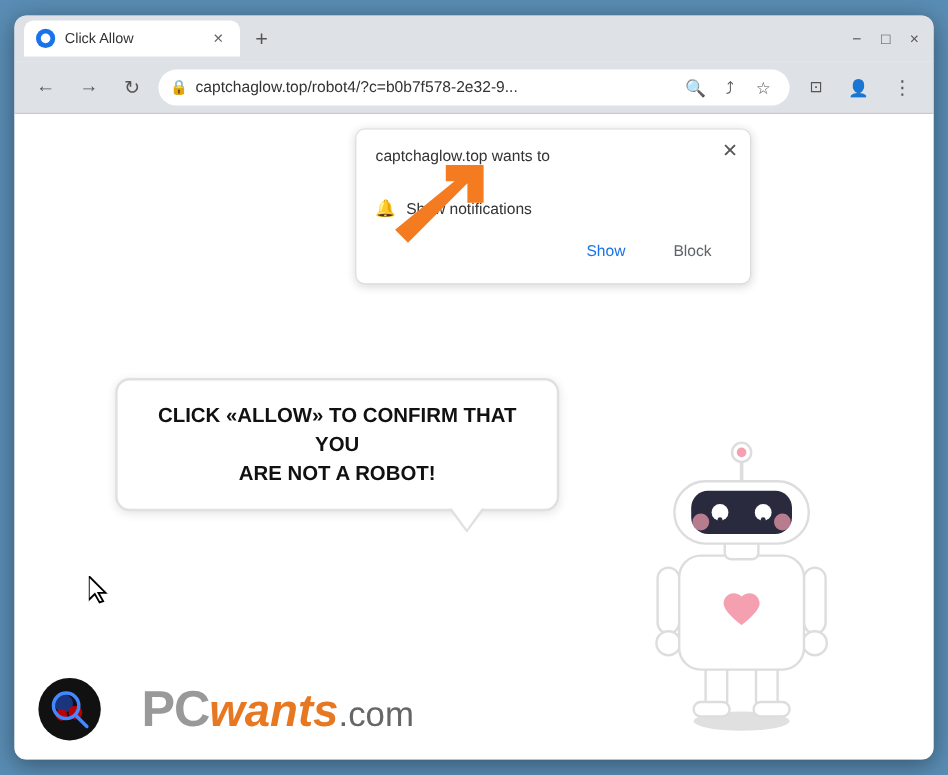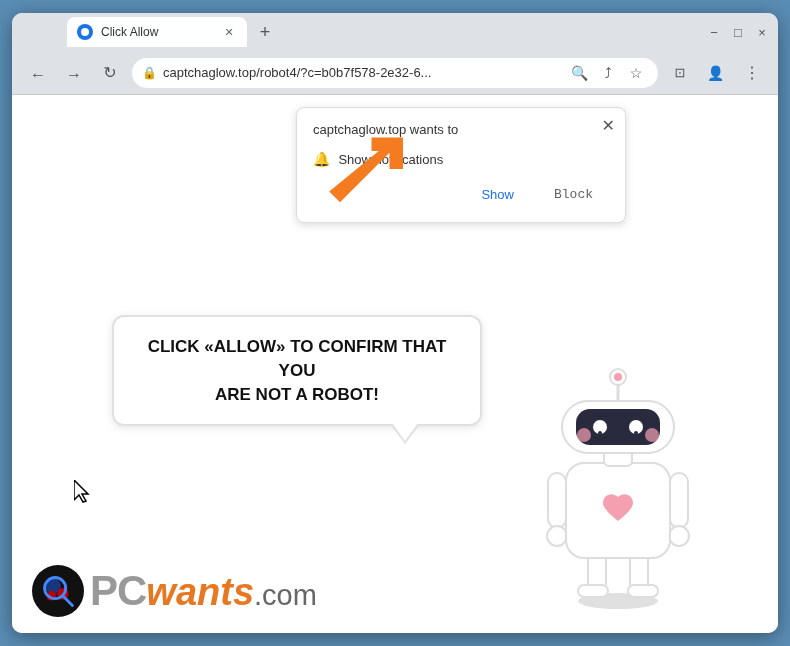--- a/index.html
+++ b/index.html
@@ -45,21 +45,20 @@
       background: #fff;
       height: 30px;
       border-radius: 8px 8px 0 0;
       display: flex;
       align-items: center;
       padding: 0 10px;
       gap: 8px;
       min-width: 180px;
       max-width: 240px;
       position: relative;
-      margin-left: 47px;
     }
 
     .tab-favicon {
       width: 16px;
       height: 16px;
       border-radius: 50%;
       background: #1a73e8;
       display: flex;
       align-items: center;
       justify-content: center;
@@ -228,21 +227,21 @@
       top: 8px;
       right: 10px;
       cursor: pointer;
       color: #555;
       font-size: 16px;
     }
 
     .popup-site {
       font-size: 13px;
       color: #333;
-      margin-bottom: 14px;
+      margin-bottom: 28px;
       font-weight: 500;
     }
 
     .popup-notification-row {
       display: flex;
       align-items: center;
       gap: 8px;
       margin-bottom: 14px;
     }
 
@@ -272,41 +271,40 @@
     }
 
     .btn-allow {
       background: transparent;
       color: #1a73e8;
     }
 
     .btn-block {
       background: transparent;
       color: #5f6368;
-      font-family: Liberation Mono, monospace;
     }
 
     
     .orange-arrow {
       position: absolute;
       top: 38px;
       left: 310px;
       z-index: 20;
     }
 
     .arrow-svg {
       width: 90px;
       height: 90px;
     }
 
     
     .speech-bubble {
       position: absolute;
       top: 220px;
-      left: 100px;
+      left: 84px;
       background: #fff;
       border: 2px solid #e0e0e0;
       border-radius: 12px;
       padding: 18px 22px;
       width: 370px;
       box-shadow: 0 2px 8px rgba(0,0,0,0.1);
       z-index: 10;
     }
 
     .speech-bubble::after {
@@ -398,21 +396,21 @@
       <span>←</span>
     </div>
     <div class="nav-btn">
       <span>→</span>
     </div>
     <div class="nav-btn">
       <span>↻</span>
     </div>
     <div class="url-bar">
       <span class="lock-icon">🔒</span>
-      <span class="url-text">captchaglow.top/robot4/?c=b0b7f578-2e32-6...</span>
+      <span class="url-text">captchaglow.top/robot4/?c=b0b7f578-2e32-9...</span>
       <div class="url-actions">
         <div class="url-action-btn">🔍</div>
         <div class="url-action-btn">⤴</div>
         <div class="url-action-btn">☆</div>
       </div>
     </div>
     <div class="nav-btn" style="font-size:13px;">⊡</div>
     <div class="nav-btn" style="font-size:14px;">👤</div>
     <div class="menu-btn">⋮</div>
   </div>
@@ -501,21 +499,21 @@
         <svg viewBox="0 0 50 50" width="48" height="48">
           <circle cx="25" cy="25" r="25" fill="#111"></circle>
           <circle cx="20" cy="20" r="8" fill="#1a3a8a" opacity="0.9"></circle>
           <circle cx="30" cy="28" r="6" fill="#cc0000" opacity="0.9"></circle>
           <circle cx="18" cy="30" r="5" fill="#cc0000" opacity="0.9"></circle>
 
           <circle cx="22" cy="22" r="11" fill="none" stroke="#4488ff" stroke-width="3"></circle>
           <line x1="30" y1="30" x2="40" y2="40" stroke="#4488ff" stroke-width="3" stroke-linecap="round"></line>
         </svg>
       </div>
-      <div style="display:flex;flex-direction:column;">
+      <div style="display:flex;flex-direction:column;margin-left:28px;">
         <div style="display:flex;align-items:baseline;line-height:1;">
           <span style="font-size:42px;font-weight:900;color:#999;letter-spacing:-1px;">PC</span>
           <span style="font-size:38px;font-weight:700;color:#e87722;font-style:italic;">wants</span>
           <span style="font-size:29px;font-weight:400;color:#666;">.com</span>
         </div>
       </div>
     </div>
 
     <div class="cursor">
       <svg width="20" height="24" viewBox="0 0 20 24">

